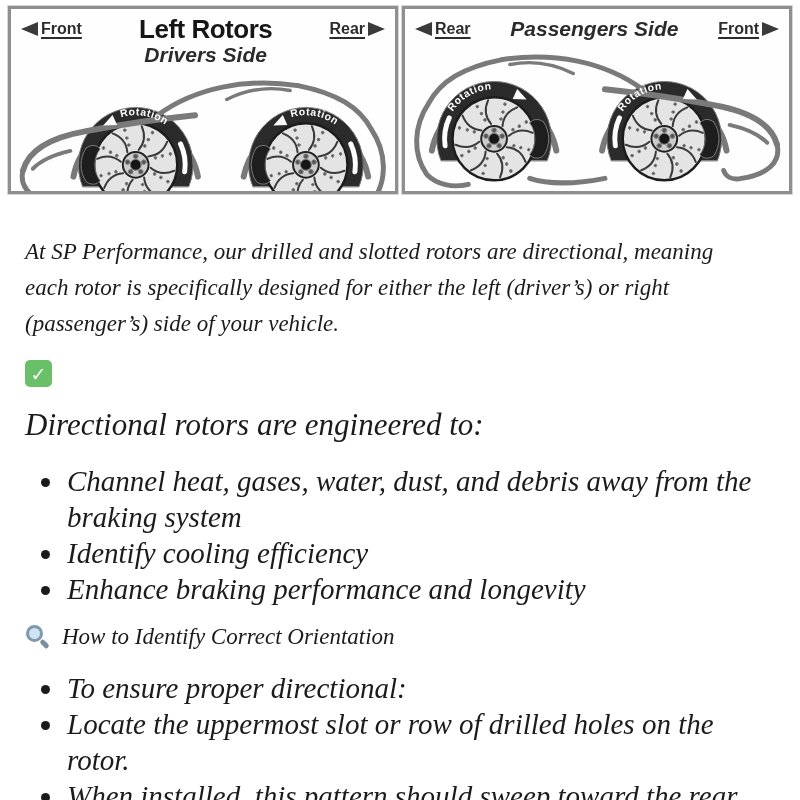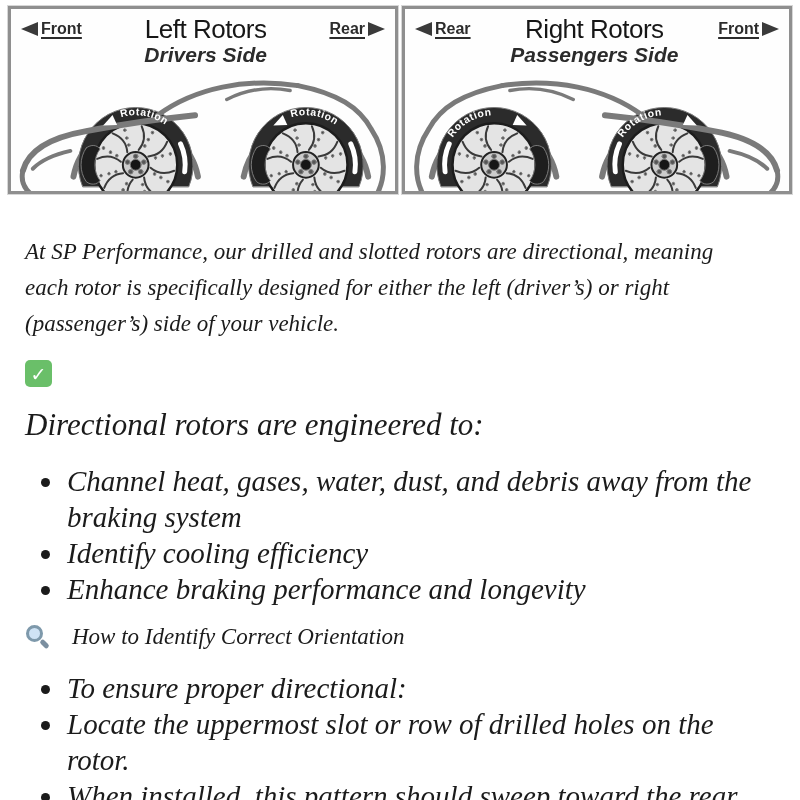--- a/index.html
+++ b/index.html
@@ -16,32 +16,32 @@
     background:#fefefe; overflow:hidden; position:relative;
   }
   .panel-header { display:flex; align-items:flex-start; padding:7px 10px 0 10px; }
   .dir-label { display:flex; align-items:center; gap:3px; margin-top:4px;
     font-family:"Liberation Sans", sans-serif; font-weight:bold; font-size:16px; color:#2c2c2c; }
   .dir-text { text-decoration:underline; text-decoration-thickness:2px; text-underline-offset:3px; }
   .tri { width:0; height:0; border-top:7px solid transparent; border-bottom:7px solid transparent; }
   .tri-left  { border-right:17px solid #3a3a3a; }
   .tri-right { border-left:17px solid #3a3a3a; }
   .panel-title-wrap { flex:1; text-align:center; font-family:"Liberation Sans", sans-serif; }
-  .panel-title { font-size:26px; font-weight:normal; color:#161616; letter-spacing:-0.5px; line-height:26px; }
+  .panel-title { font-size:26px; font-weight:bold; color:#161616; letter-spacing:-0.5px; line-height:26px; }
   .panel-subtitle { font-size:21px; font-weight:bold; font-style:italic; color:#2b2b2b; margin-top:1px; }
   .car-svg { display:block; width:100%; height:152px; margin-top:2px; }
   .rot-text { font-family:"Liberation Sans", sans-serif; font-size:10.5px; font-weight:bold;
     fill:#ffffff; letter-spacing:0.6px; }
 
   
   .content { padding:28px 25px 0 25px;font-style:italic; }
   .intro { font-size:23px; line-height:36px; margin:0 0 18px 0; max-width:720px; }
   .sec-heading { display:flex; align-items:center; gap:12px; margin:0 0 20px 0;
     font-size:24px; font-weight:bold; color:#141414; }
-  .sec-heading-light { display:flex; align-items:center; gap:20px; margin:4px 0 20px 0;
+  .sec-heading-light { display:flex; align-items:center; gap:10px; margin:4px 0 20px 0;
     font-size:23px; font-weight:normal; color:#1b1b1b; }
   .lead { font-size:31px; margin:0 0 20px 0; }
   ul.blist { margin:0 0 16px 0; padding-left:40px; font-size:29px; line-height:36px; max-width:740px; }
   ul.blist li { padding-left:2px; }
 
   .check {
     width:27px; height:27px; border-radius:5px; background:#6abf69;
     display:flex; align-items:center; justify-content:center; flex:0 0 auto;
     color:#ffffff; font-size:19px; font-weight:bold; font-family:"DejaVu Sans", sans-serif;
   }
@@ -134,21 +134,20 @@
     </svg>
   </div>
 
   <div class="panel">
     <div class="panel-header">
       <span class="dir-label">
         <span class="tri tri-left"></span>
         <span class="dir-text">Rear</span>
       </span>
       <span class="panel-title-wrap">
-        <div class="panel-title">Right Rotors</div>
         <div class="panel-subtitle">Passengers Side</div>
       </span>
       <span class="dir-label">
         <span class="dir-text">Front</span>
         <span class="tri tri-right"></span>
       </span>
     </div>
     <svg class="car-svg" viewBox="0 0 388 152">
       <use href="#car-body" transform="translate(388,0) scale(-1,1)"></use>
       <g>

